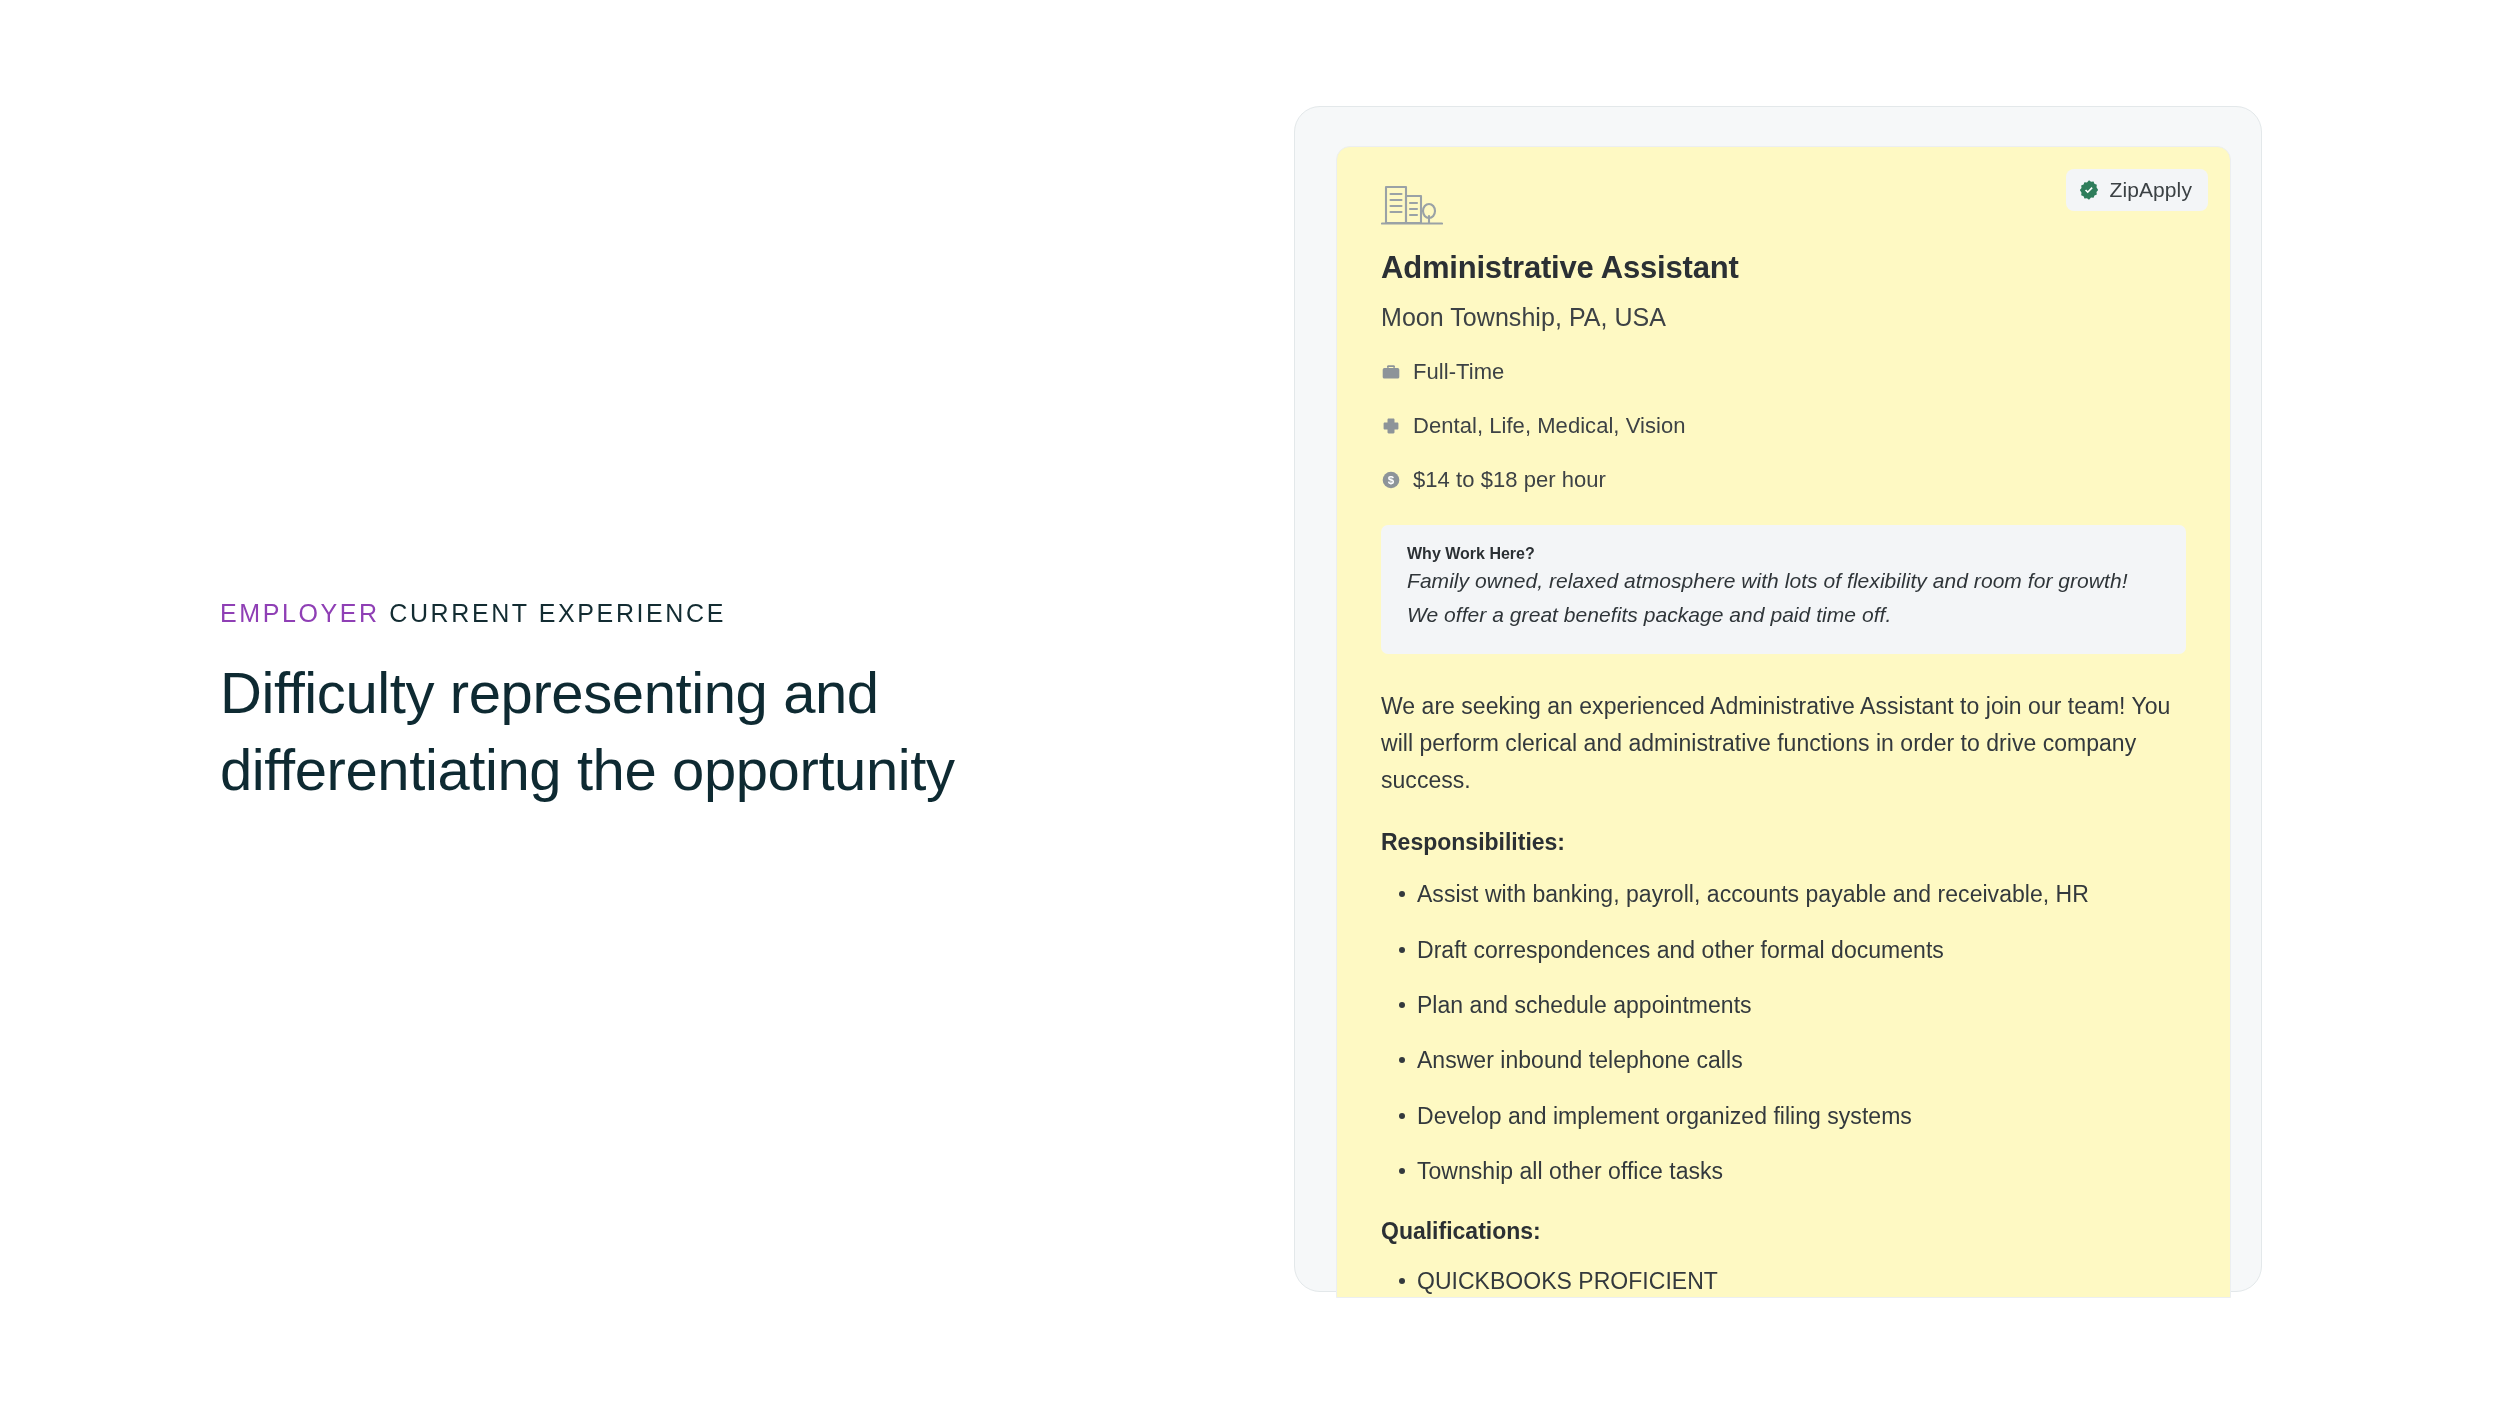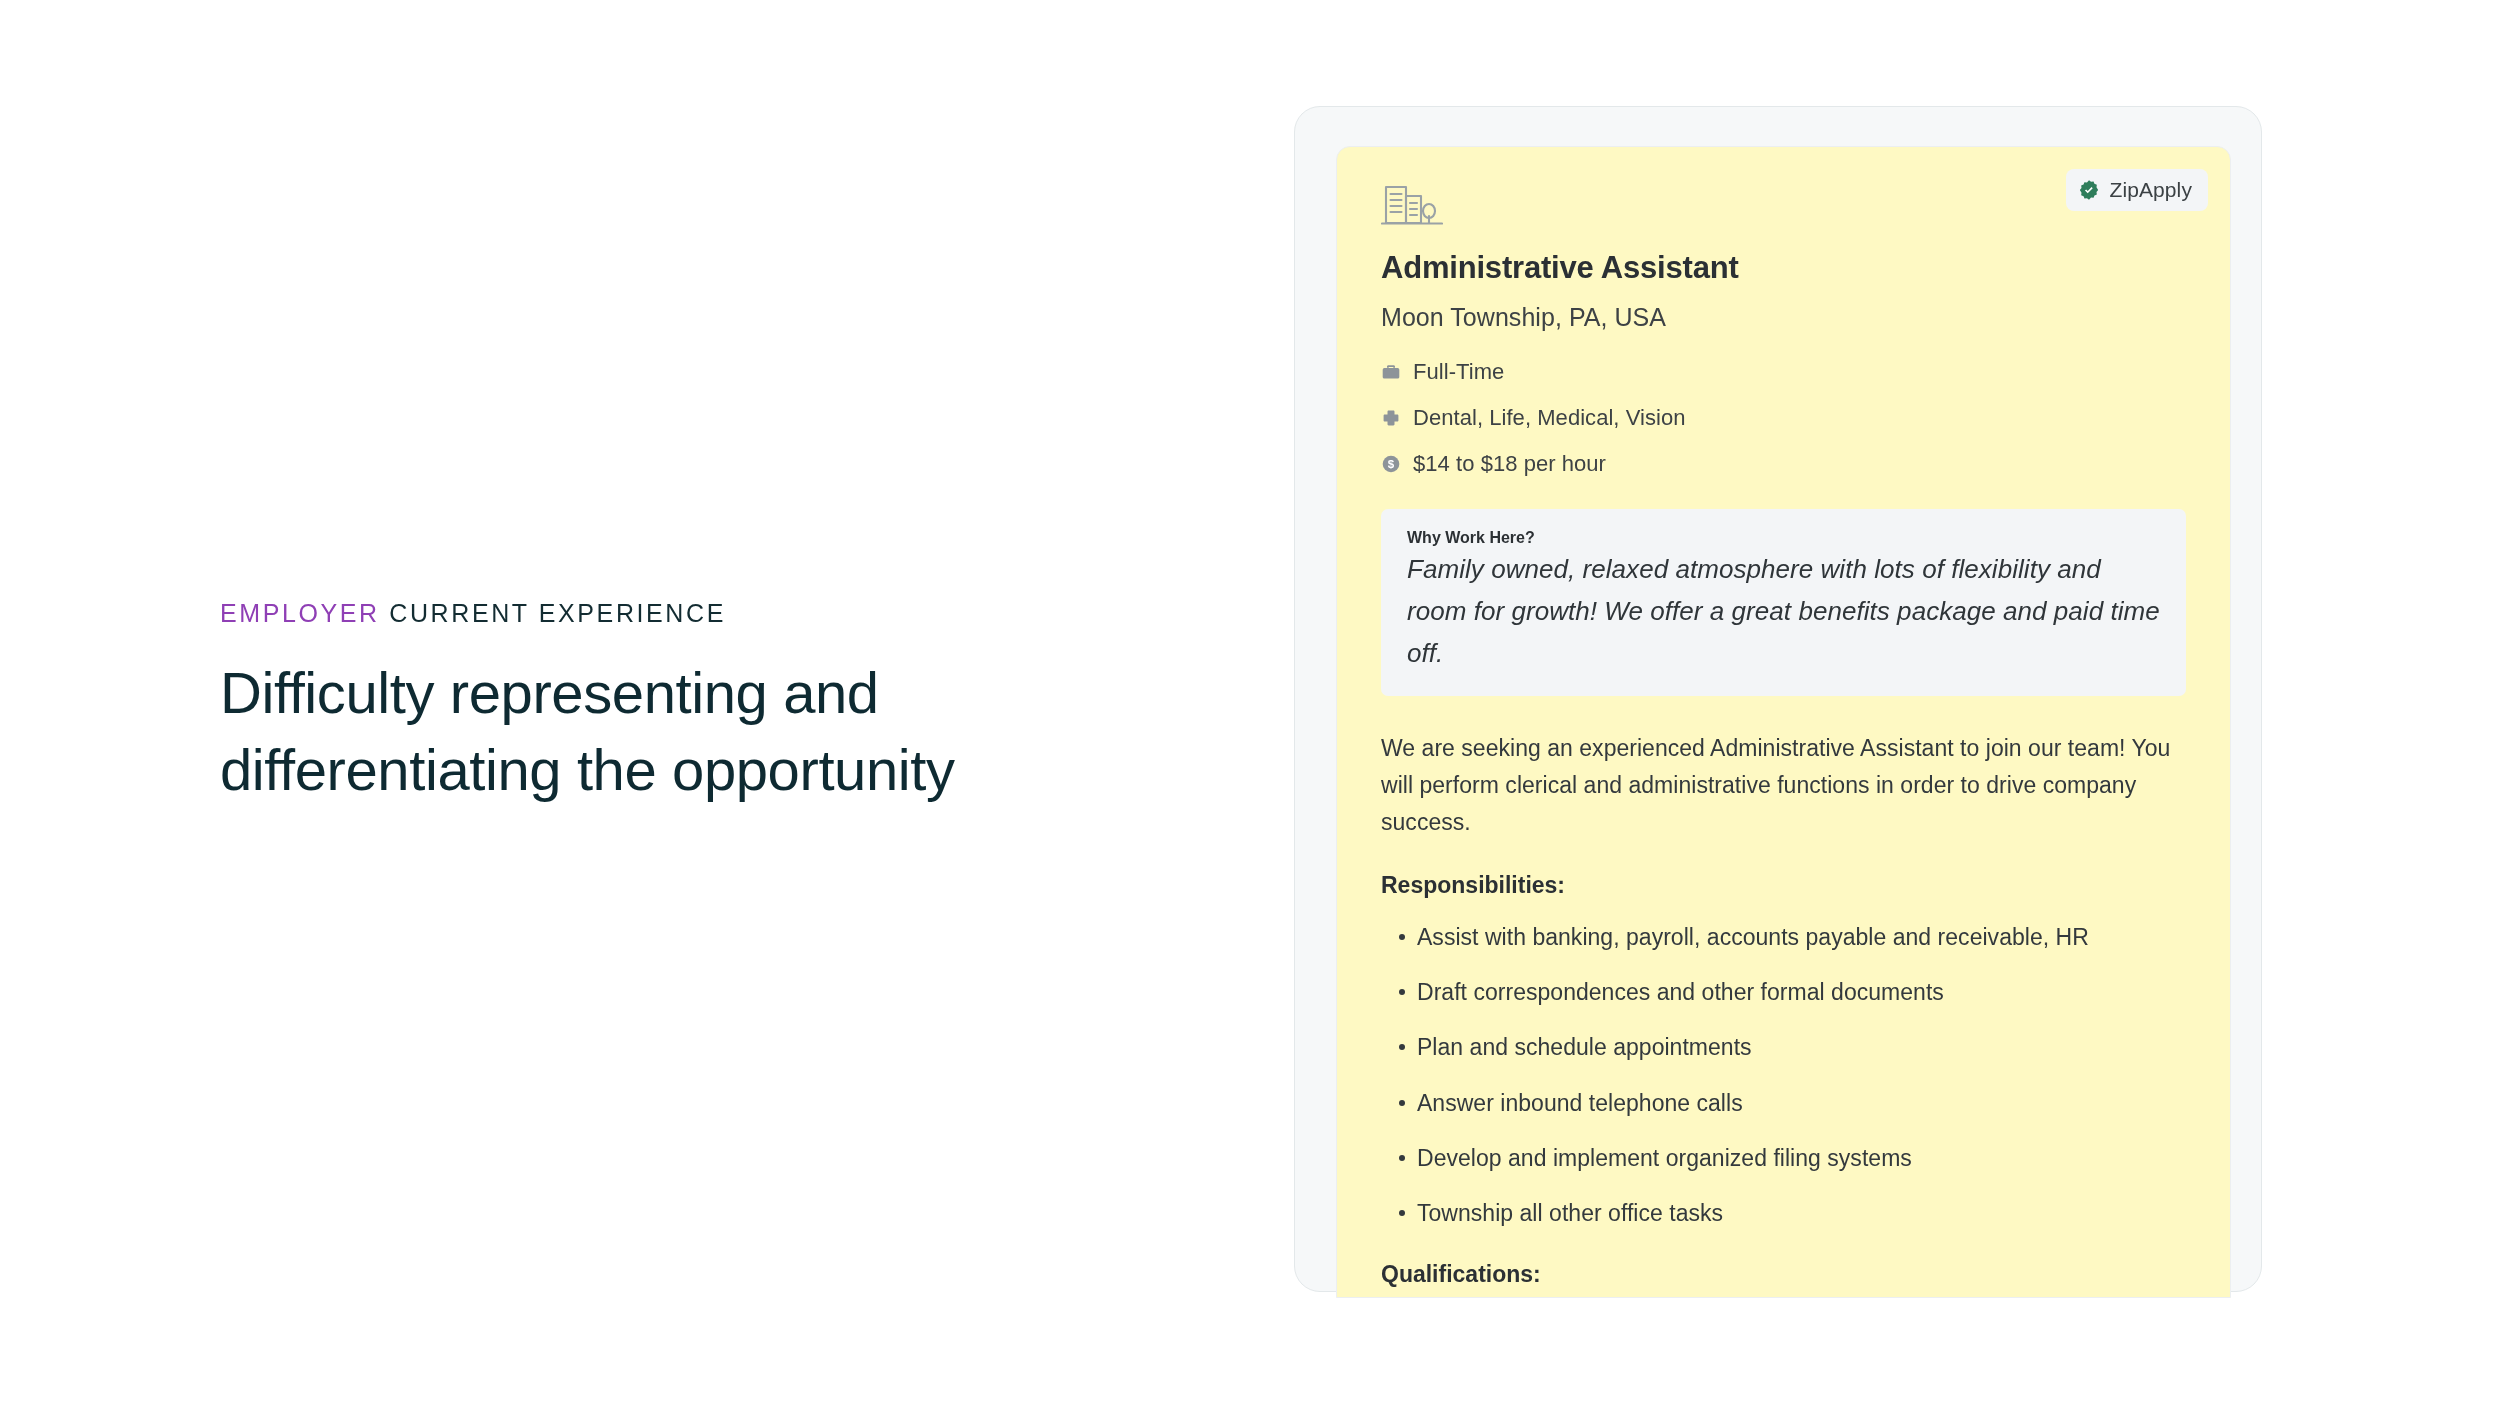--- a/index.html
+++ b/index.html
@@ -116,40 +116,40 @@
   .company-name,
   .job-location {
     font-size: 25px;
     color: #3d4245;
     line-height: 1.38;
     letter-spacing: 0.05px;
   }
   .job-location { margin-bottom: 24px; }
 
   
-  .meta-list { display: flex; flex-direction: column; gap: 20px; }
+  .meta-list { display: flex; flex-direction: column; gap: 28px; }
   .meta-row { display: flex; align-items: center; gap: 12px; }
   .meta-icon { display: block; width: 20px; height: 20px; flex: 0 0 20px; }
   .meta-text { font-size: 22px; color: #3d4245; letter-spacing: 0.05px; }
 
   
   .why-box {
     margin-top: 32px;
     background: #f3f5f7;
     border-radius: 7px;
     padding: 20px 26px 22px 26px;
   }
   .why-title {
     font-size: 16px;
     font-weight: 700;
     color: #2b3034;
     margin-bottom: 1px;
   }
   .why-text {
-    font-size: 26px;
+    font-size: 21px;
     font-style: italic;
     color: #2f3539;
     line-height: 1.62;
     letter-spacing: 0.05px;
   }
 
   
   .job-desc {
     margin-top: 34px;
     font-size: 23px;

